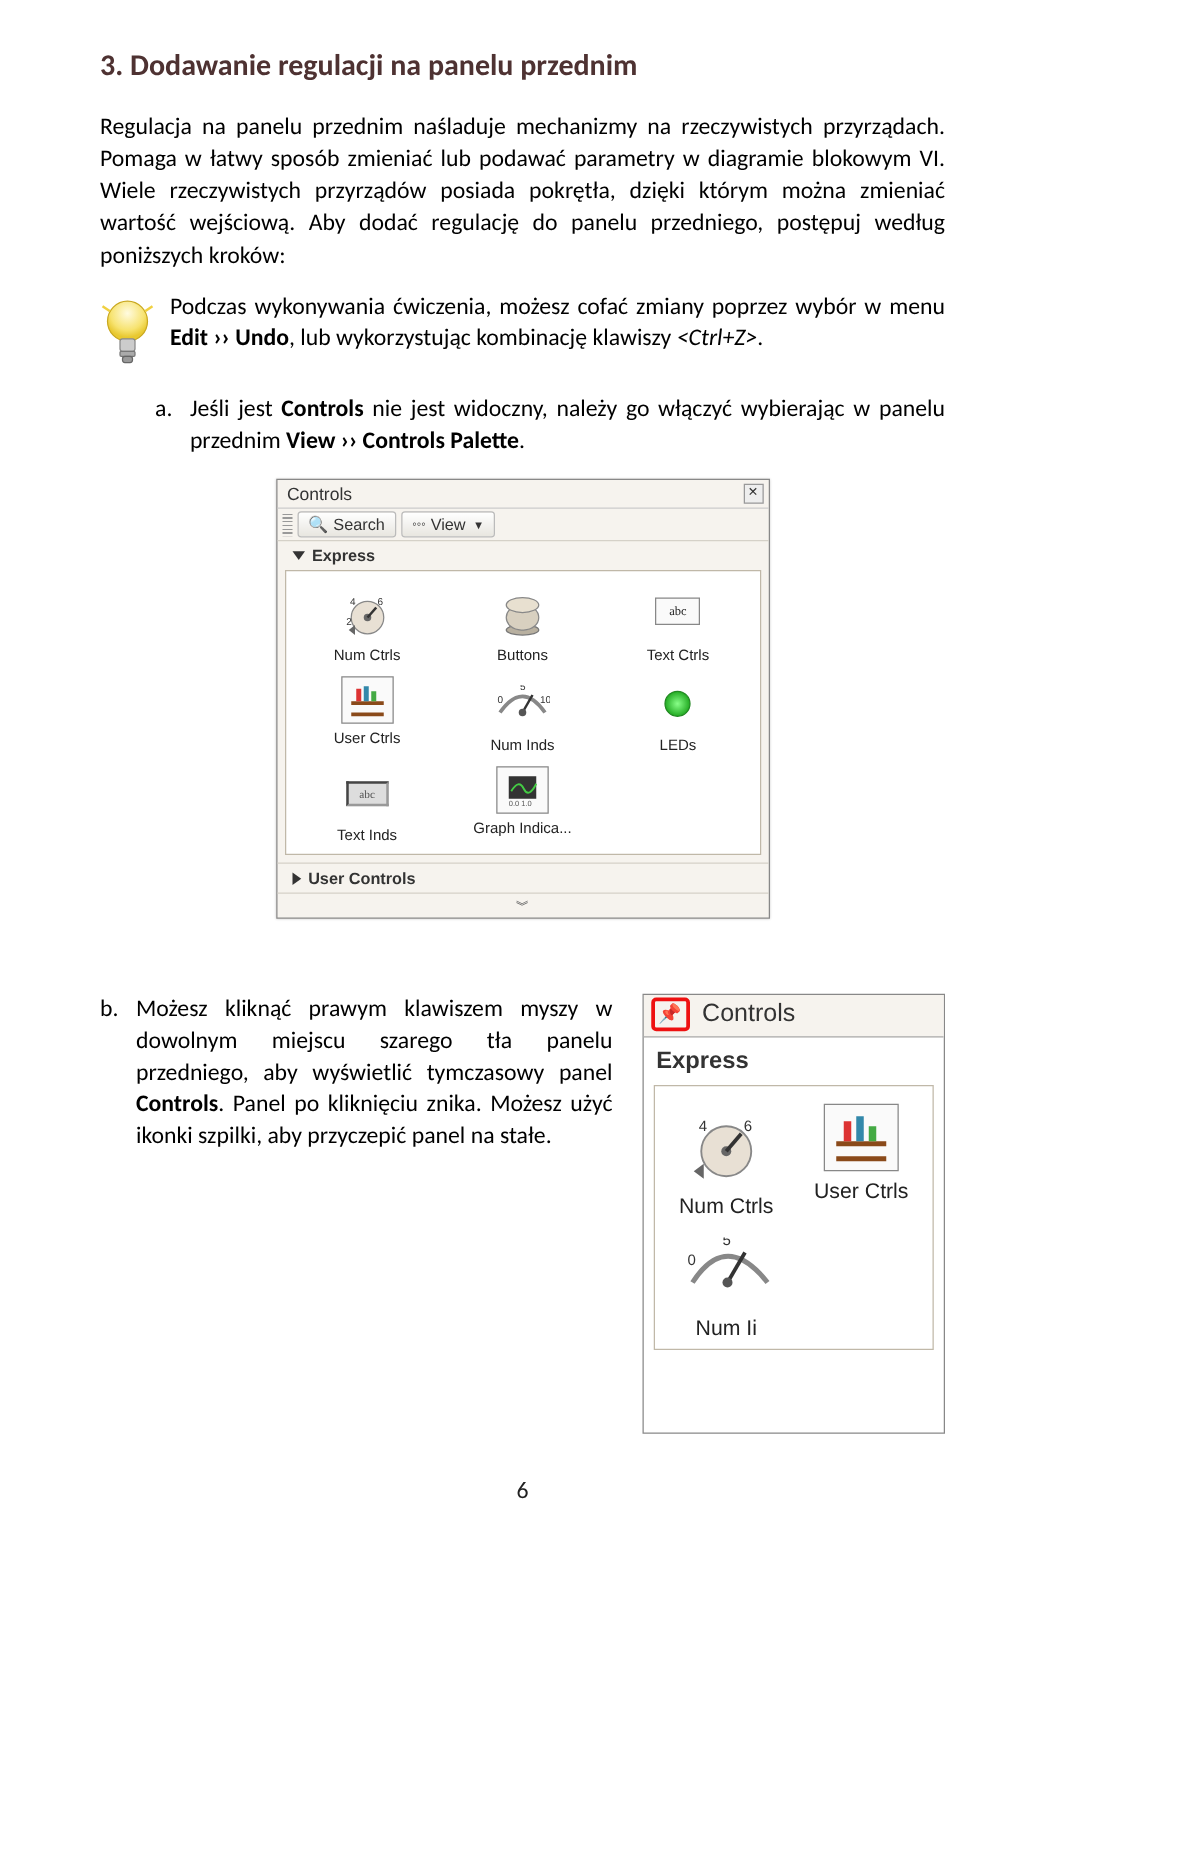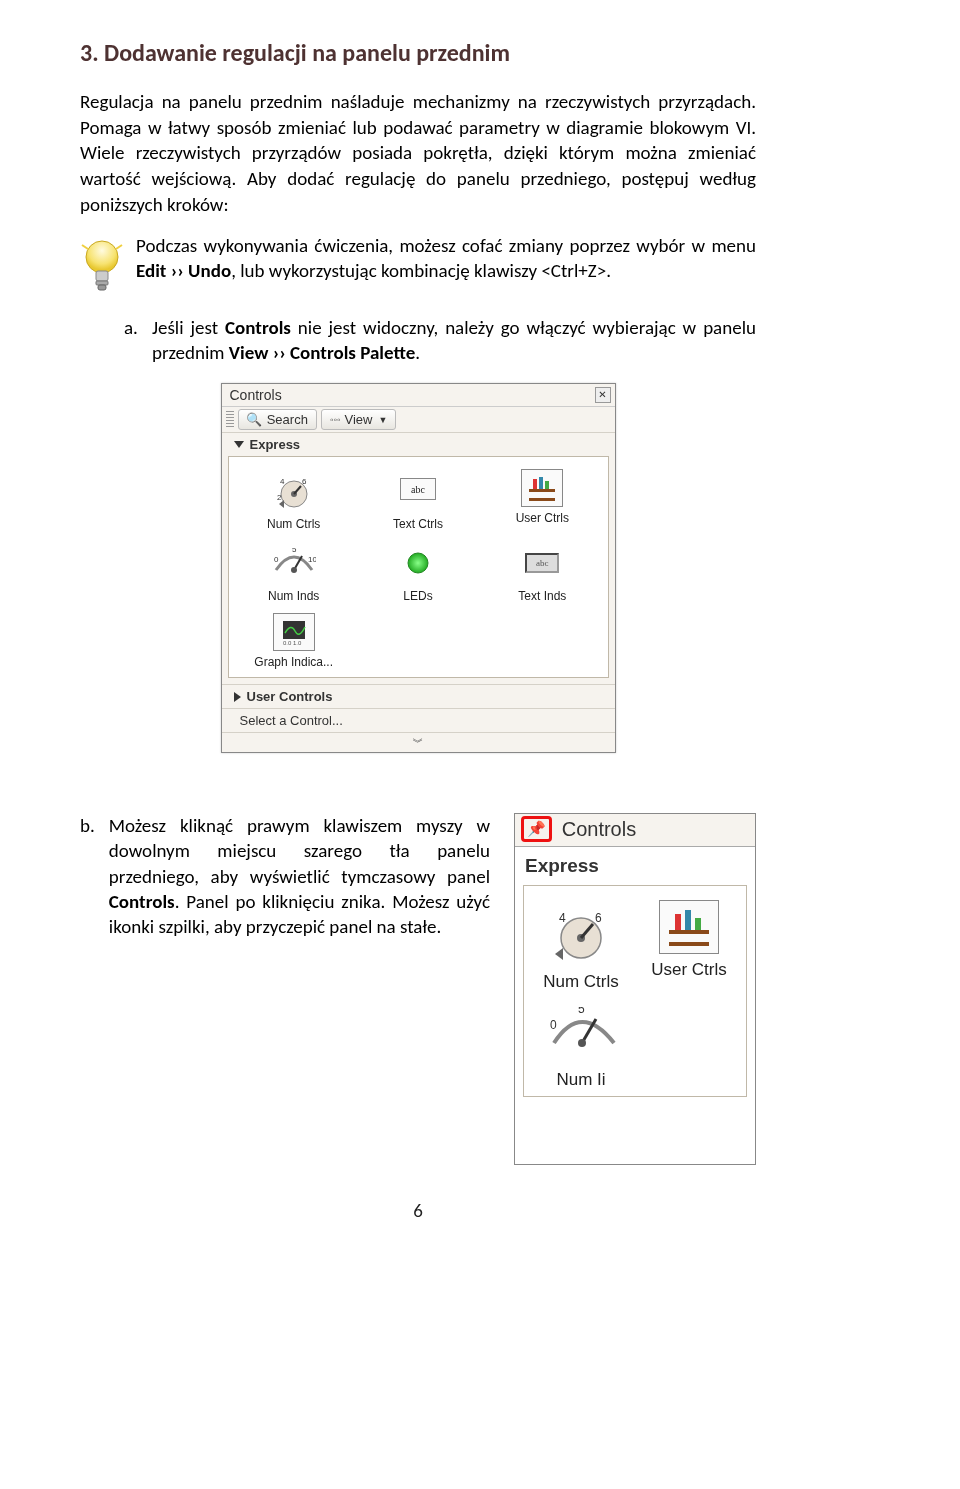--- a/index.html
+++ b/index.html
@@ -279,21 +279,21 @@
         </radialGradient>
         <circle cx="22" cy="20" r="16" fill="url(#g1)" stroke="#c9a820" stroke-width="1"></circle>
         <rect x="16" y="34" width="12" height="10" fill="#ccc" stroke="#888" rx="2"></rect>
         <rect x="16" y="44" width="12" height="4" fill="#aaa" stroke="#777" rx="1"></rect>
         <rect x="18" y="48" width="8" height="5" fill="#999" stroke="#666" rx="2"></rect>
         <line x1="2" y1="8" x2="8" y2="12" stroke="#f0d040" stroke-width="2"></line>
         <line x1="42" y1="8" x2="36" y2="12" stroke="#f0d040" stroke-width="2"></line>
       </svg>
     </div>
     <div class="tip-text">
-      <span>Podczas wykonywania ćwiczenia, możesz cofać zmiany poprzez wybór w menu </span><span class="bold">Edit ›› Undo</span><span>, lub wykorzystując kombinację klawiszy </span><span style="">&lt;Ctrl+Z&gt;</span><span>.</span>
+      <span>Podczas wykonywania ćwiczenia, możesz cofać zmiany poprzez wybór w menu </span><span class="bold">Edit ›› Undo</span><span>, lub wykorzystując kombinację klawiszy </span><span style="font-style:italic">&lt;Ctrl+Z&gt;</span><span>.</span>
     </div>
   </div>
 
   <div class="list-item">
     <div class="marker">a.</div>
     <div class="content">
       <span>Jeśli jest </span><span class="bold">Controls</span><span> nie jest widoczny, należy go włączyć wybierając w panelu przednim </span><span class="bold">View ›› Controls Palette</span><span>.</span>
     </div>
   </div>
 
@@ -331,20 +331,30 @@
                 <text x="6" y="12" font-size="8" fill="#333">4</text>
                 <text x="28" y="12" font-size="8" fill="#333">6</text>
                 <text x="3" y="28" font-size="8" fill="#333">2</text>
                 <path d="M5 32 L10 28 L10 36 Z" fill="#666"></path>
               </svg>
             </div>
           <span>Num Ctrls</span>
         </div>
         <div class="cp-cell">
           <div class="cp-iconbox">
+              <svg width="40" height="38" viewBox="0 0 40 38">
+                <ellipse cx="20" cy="32" rx="13" ry="4" fill="#b8b0a0" stroke="#777"></ellipse>
+                <rect x="7" y="12" width="26" height="20" rx="12" fill="#d8d0c0" stroke="#888"></rect>
+                <ellipse cx="20" cy="12" rx="13" ry="6" fill="#e8e0d0" stroke="#888"></ellipse>
+              </svg>
+            </div>
+          <span>Buttons</span>
+        </div>
+        <div class="cp-cell">
+          <div class="cp-iconbox">
               <div class="cp-iconbox boxed" style="width:36px;height:22px">
                 <span style="font-size:10px;font-family:serif">abc</span>
               </div>
             </div>
           <span>Text Ctrls</span>
         </div>
 
         <div class="cp-cell">
           <div class="cp-iconbox boxed">
               <svg width="34" height="30" viewBox="0 0 34 30">
@@ -400,23 +410,20 @@
               </svg>
             </div>
           <span>Graph Indica...</span>
         </div>
         <div class="cp-cell"></div>
       </div>
       <div class="cp-section-head">
         <div class="grip"></div>
         <div class="arrow-right"></div>
         <span>User Controls</span>
-      </div>
-      <div class="cp-footer">
-        <span>Select a Control...</span>
       </div>
       <div class="cp-chevrons">︾</div>
     </div>
   </div>
 
   <div class="row2">
     <div class="left">
       <div class="list-item" style="margin-left:0">
         <div class="marker">b.</div>
         <div class="content">

